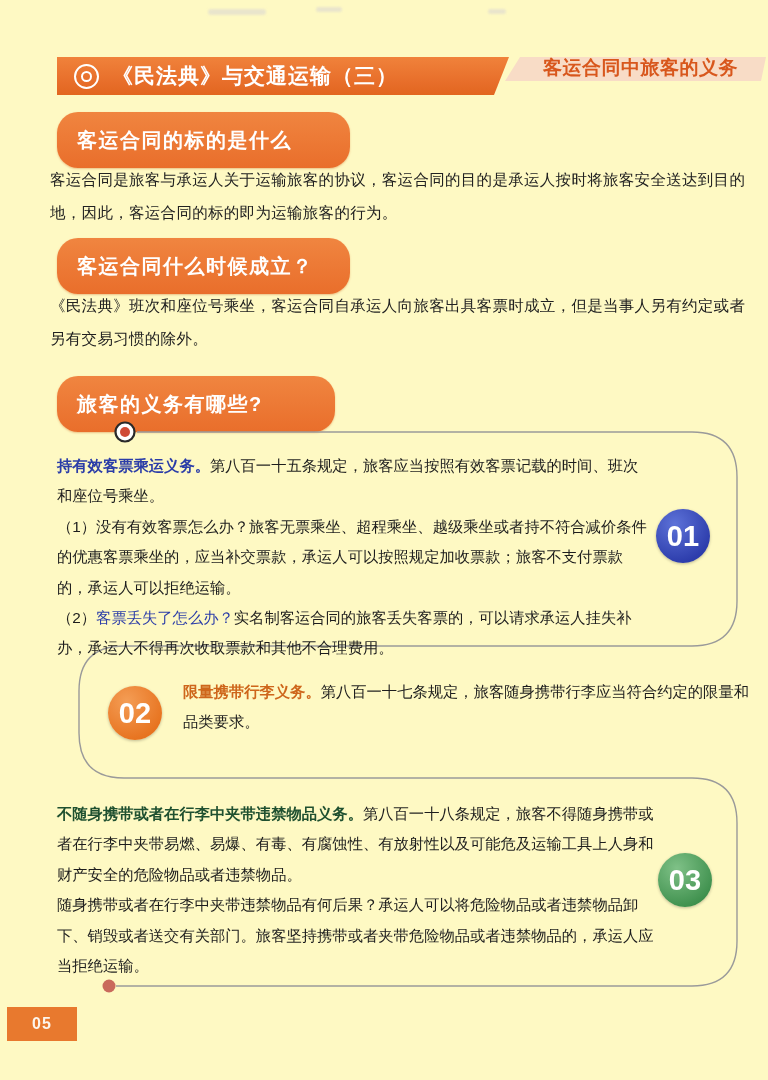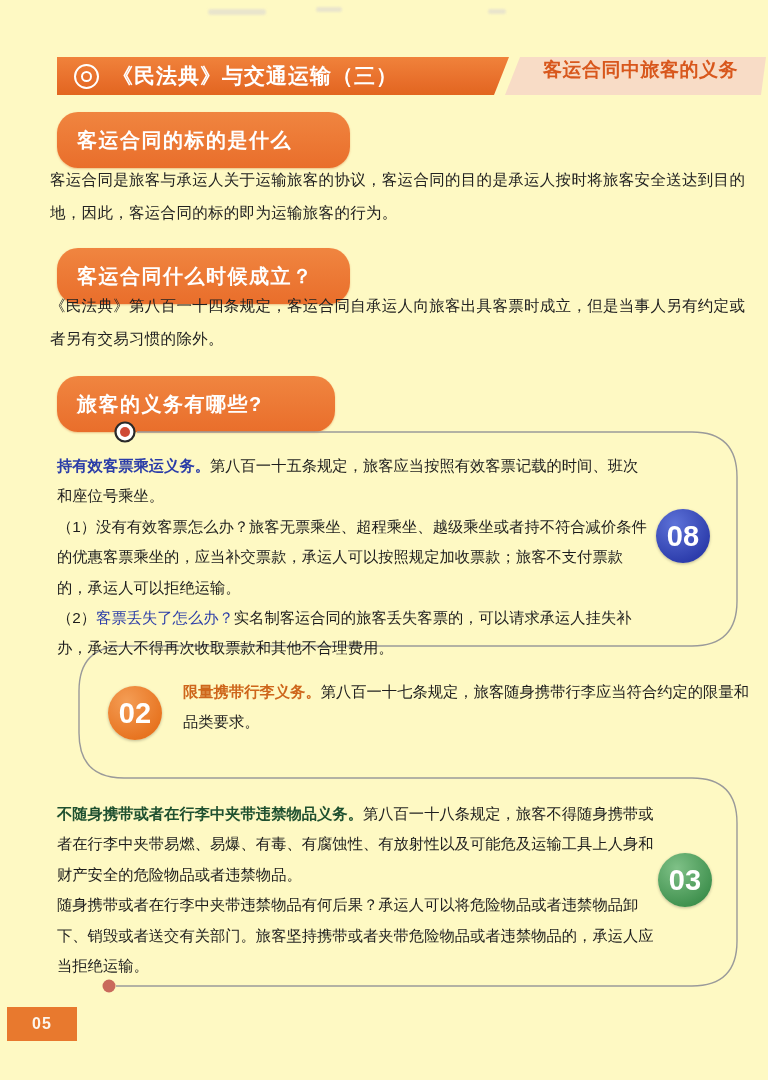--- a/index.html
+++ b/index.html
@@ -20,39 +20,39 @@
     background:linear-gradient(180deg,#f0823b 0%,#e76d29 70%,#e2661f 100%);
     clip-path:polygon(0 0,100% 0,calc(100% - 15px) 100%,0 100%);
     display:flex; align-items:center;
   }
   .banner-icon { margin-left:17px; width:21px; height:21px; border:2.5px solid #fff;
     border-radius:50%; display:flex; align-items:center; justify-content:center; flex:none; }
   .banner-icon .inner { width:7px; height:7px; border:2.5px solid #fff; border-radius:50%; }
   .banner-title { color:#fff; font-size:21px; font-weight:bold; margin-left:13px;
     letter-spacing:1px; white-space:nowrap; }
   .banner-right {
-    position:absolute; left:505px; top:57px; width:261px; height:38px;
+    position:absolute; left:505px; top:57px; width:261px; height:24px;
     background:#f8dcc6;
     clip-path:polygon(15px 0,100% 0,calc(100% - 5px) 100%,0 100%);
-    display:flex; align-items:flex-start; justify-content:center;
+    display:flex; align-items:flex-end; justify-content:center;
   }
   .banner-badge { color:#d8571c; font-size:19px; font-weight:bold; letter-spacing:.5px;
     padding-left:10px; white-space:nowrap; }
 
   
   .pill {
     position:absolute; left:57px; height:56px; box-sizing:border-box;
     background:linear-gradient(180deg,#f08540,#e96e2b);
     border-radius:21px; color:#fff; font-size:20px; font-weight:bold;
     display:flex; align-items:center; padding:0 20px; letter-spacing:1.5px;
     box-shadow:0 1px 2px rgba(200,90,20,.35);
     white-space:nowrap;
   }
   .pill1 { top:112px; width:293px; }
-  .pill2 { top:248px; width:293px; }
+  .pill2 { top:238px; width:293px; }
   .pill3 { top:376px; width:278px; }
 
   
   .para {
     position:absolute; left:50px; width:708px;
     font-size:15.5px; line-height:33px; color:#212121; letter-spacing:.3px;
   }
   .para1 { top:163px; }
   .para2 { top:289px; }
 
@@ -109,40 +109,40 @@
   </div>
 
   <div class="pill pill1">
     <span>客运合同的标的是什么</span>
   </div>
   <div class="para para1">客运合同是旅客与承运人关于运输旅客的协议，客运合同的目的是承运人按时将旅客安全送达到目的地，因此，客运合同的标的即为运输旅客的行为。</div>
 
   <div class="pill pill2">
     <span>客运合同什么时候成立？</span>
   </div>
-  <div class="para para2">《民法典》第八百一十四条规定，客运合同自承运人向旅客出具客票时成立，但是当事人另有约定或者另有交易习惯的除外。</div>
+  <div class="para para2">《民法典》班次和座位号乘坐，客运合同自承运人向旅客出具客票时成立，但是当事人另有约定或者另有交易习惯的除外。</div>
 
   <div class="pill pill3">
     <span>旅客的义务有哪些?</span>
   </div>
 
   <svg class="snake" width="768" height="1080" viewBox="0 0 768 1080">
     <path d="M137 432 H692 Q737 432 737 477 V601 Q737 646 692 646 H124 Q79 646 79 691 V733 Q79 778 124 778 H692 Q737 778 737 823 V941 Q737 986 692 986 H116" fill="none" stroke="#9a9a9a" stroke-width="1.4"></path>
     <circle cx="125" cy="432" r="9.5" fill="#ffffff" stroke="#2a2a2a" stroke-width="2.2"></circle>
     <circle cx="125" cy="432" r="5" fill="#cf4a35"></circle>
     <circle cx="109" cy="986" r="6.5" fill="#c96a5c"></circle>
   </svg>
 
   <div class="duty duty1">
     <p><span class="lead-blue">持有效客票乘运义务。</span><span>第八百一十五条规定，旅客应当按照有效客票记载的时间、班次和座位号乘坐。</span></p>
     <p>（1）没有有效客票怎么办？旅客无票乘坐、超程乘坐、越级乘坐或者持不符合减价条件的优惠客票乘坐的，应当补交票款，承运人可以按照规定加收票款；旅客不支付票款的，承运人可以拒绝运输。</p>
     <p><span>（2）</span><span class="txt-blue">客票丢失了怎么办？</span><span>实名制客运合同的旅客丢失客票的，可以请求承运人挂失补办，承运人不得再次收取票款和其他不合理费用。</span></p>
   </div>
   <div class="num-circle c01">
-    <span>08</span>
+    <span>01</span>
   </div>
 
   <div class="num-circle c02">
     <span>02</span>
   </div>
   <div class="duty duty2">
     <p><span class="lead-orange">限量携带行李义务。</span><span>第八百一十七条规定，旅客随身携带行李应当符合约定的限量和品类要求。</span></p>
   </div>
 
   <div class="duty duty3">

